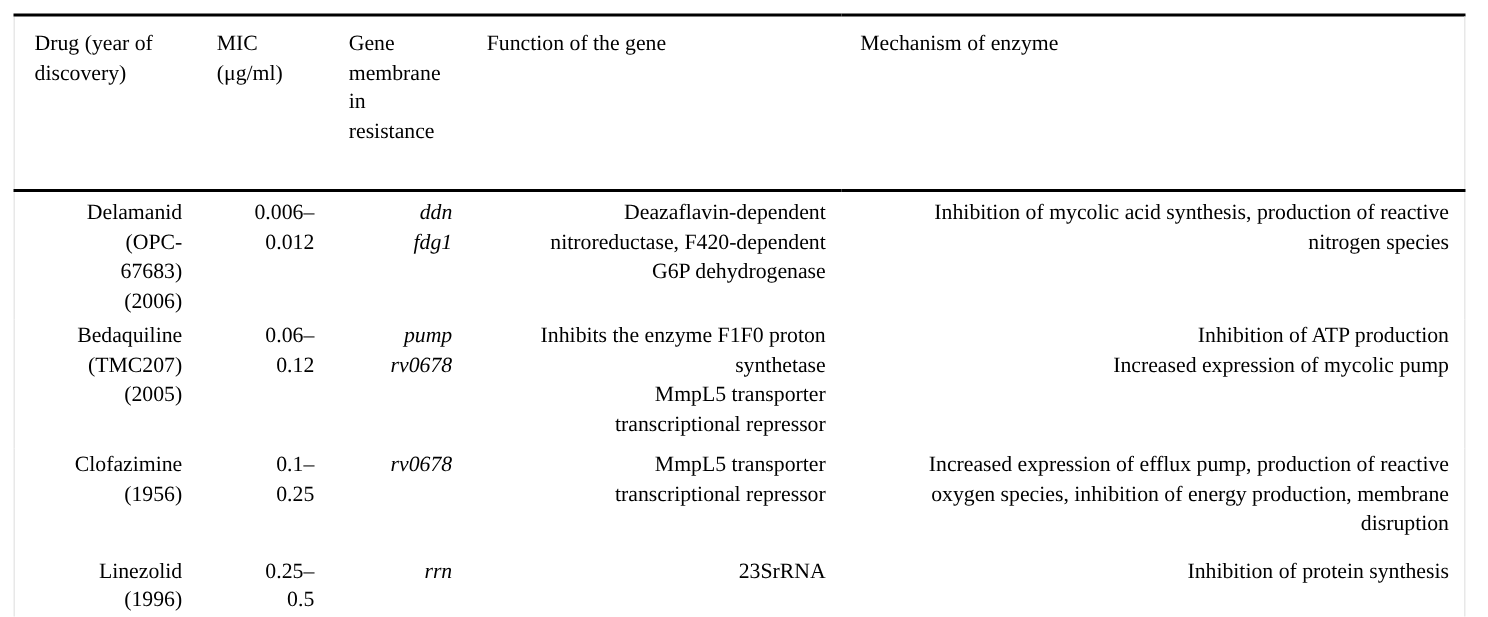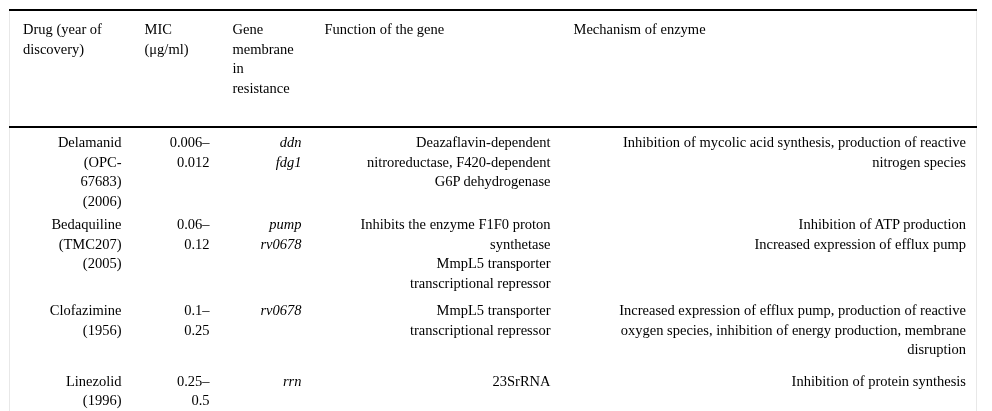--- a/index.html
+++ b/index.html
@@ -153,21 +153,21 @@
           <span class="cell-line gene-name">rv0678</span>
         </td>
         <td>
           <span class="cell-line">Inhibits the enzyme F1F0 proton</span>
           <span class="cell-line">synthetase</span>
           <span class="cell-line">MmpL5 transporter</span>
           <span class="cell-line">transcriptional repressor</span>
         </td>
         <td>
           <span class="cell-line">Inhibition of ATP production</span>
-          <span class="cell-line">Increased expression of efflux pump</span>
+          <span class="cell-line">Increased expression of mycolic pump</span>
         </td>
       </tr>
 
 
       <tr class="row-clofazimine">
         <td>
           <span class="cell-line">Clofazimine</span>
           <span class="cell-line">(1956)</span>
         </td>
         <td>

